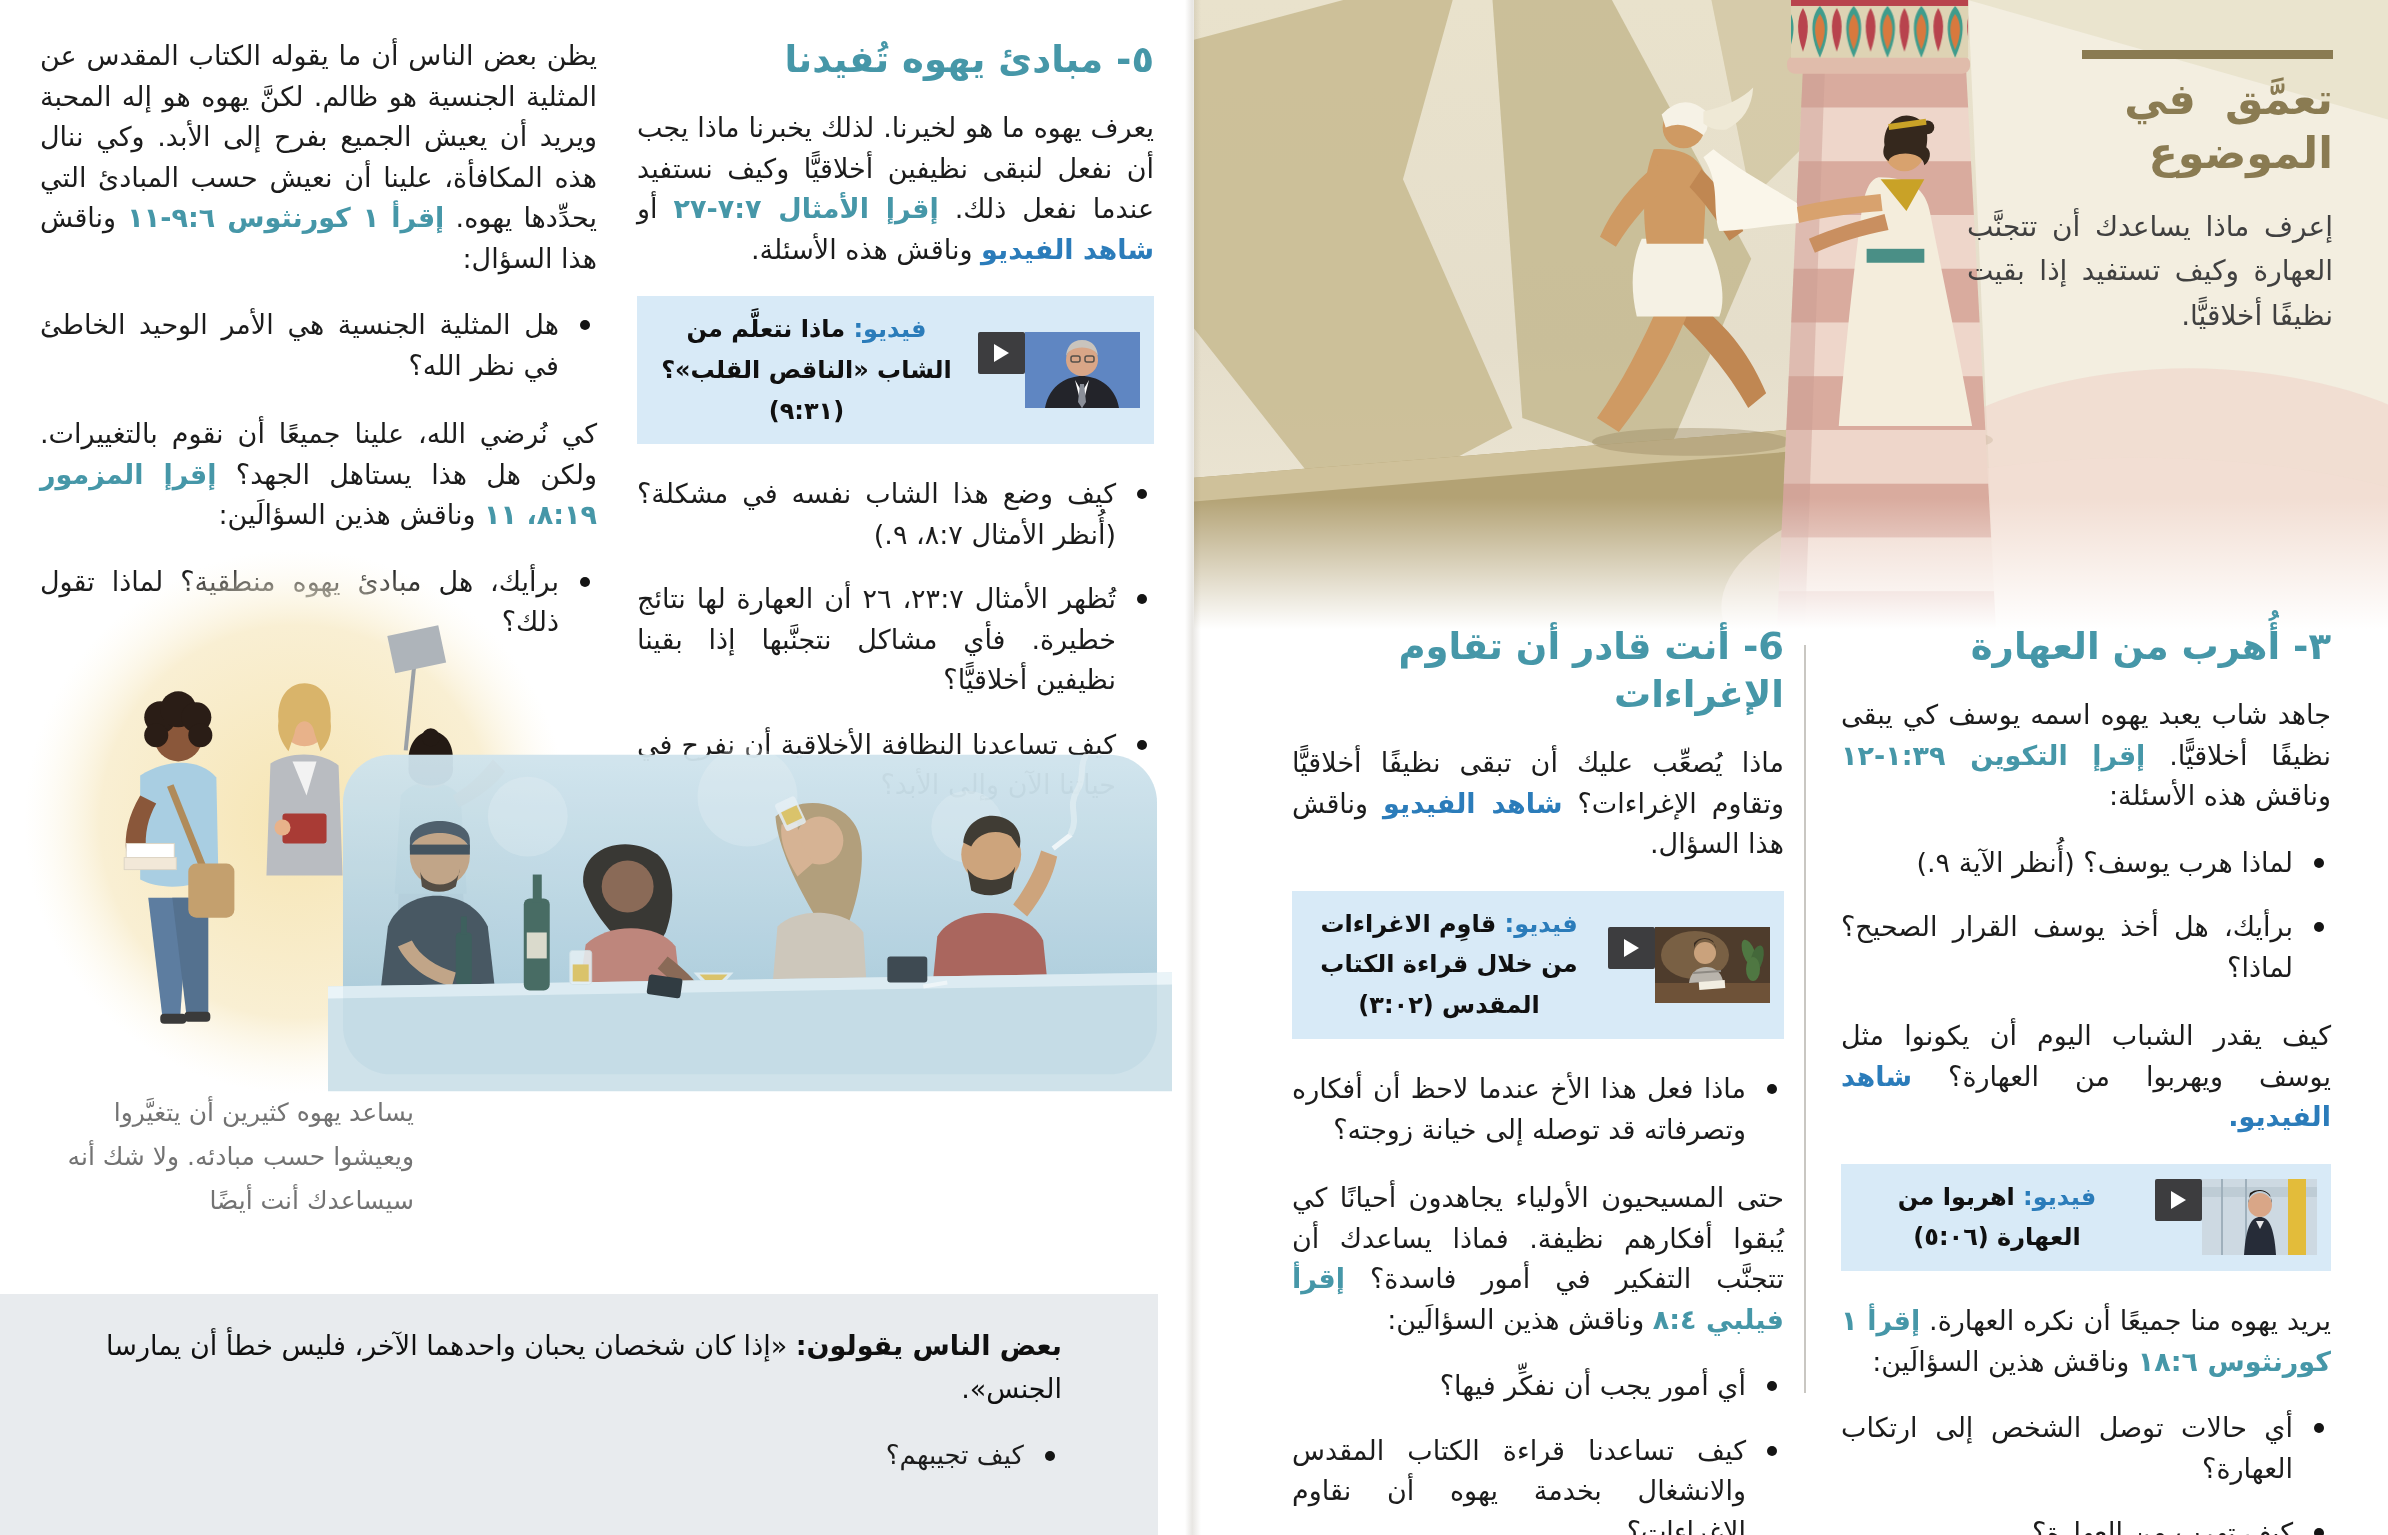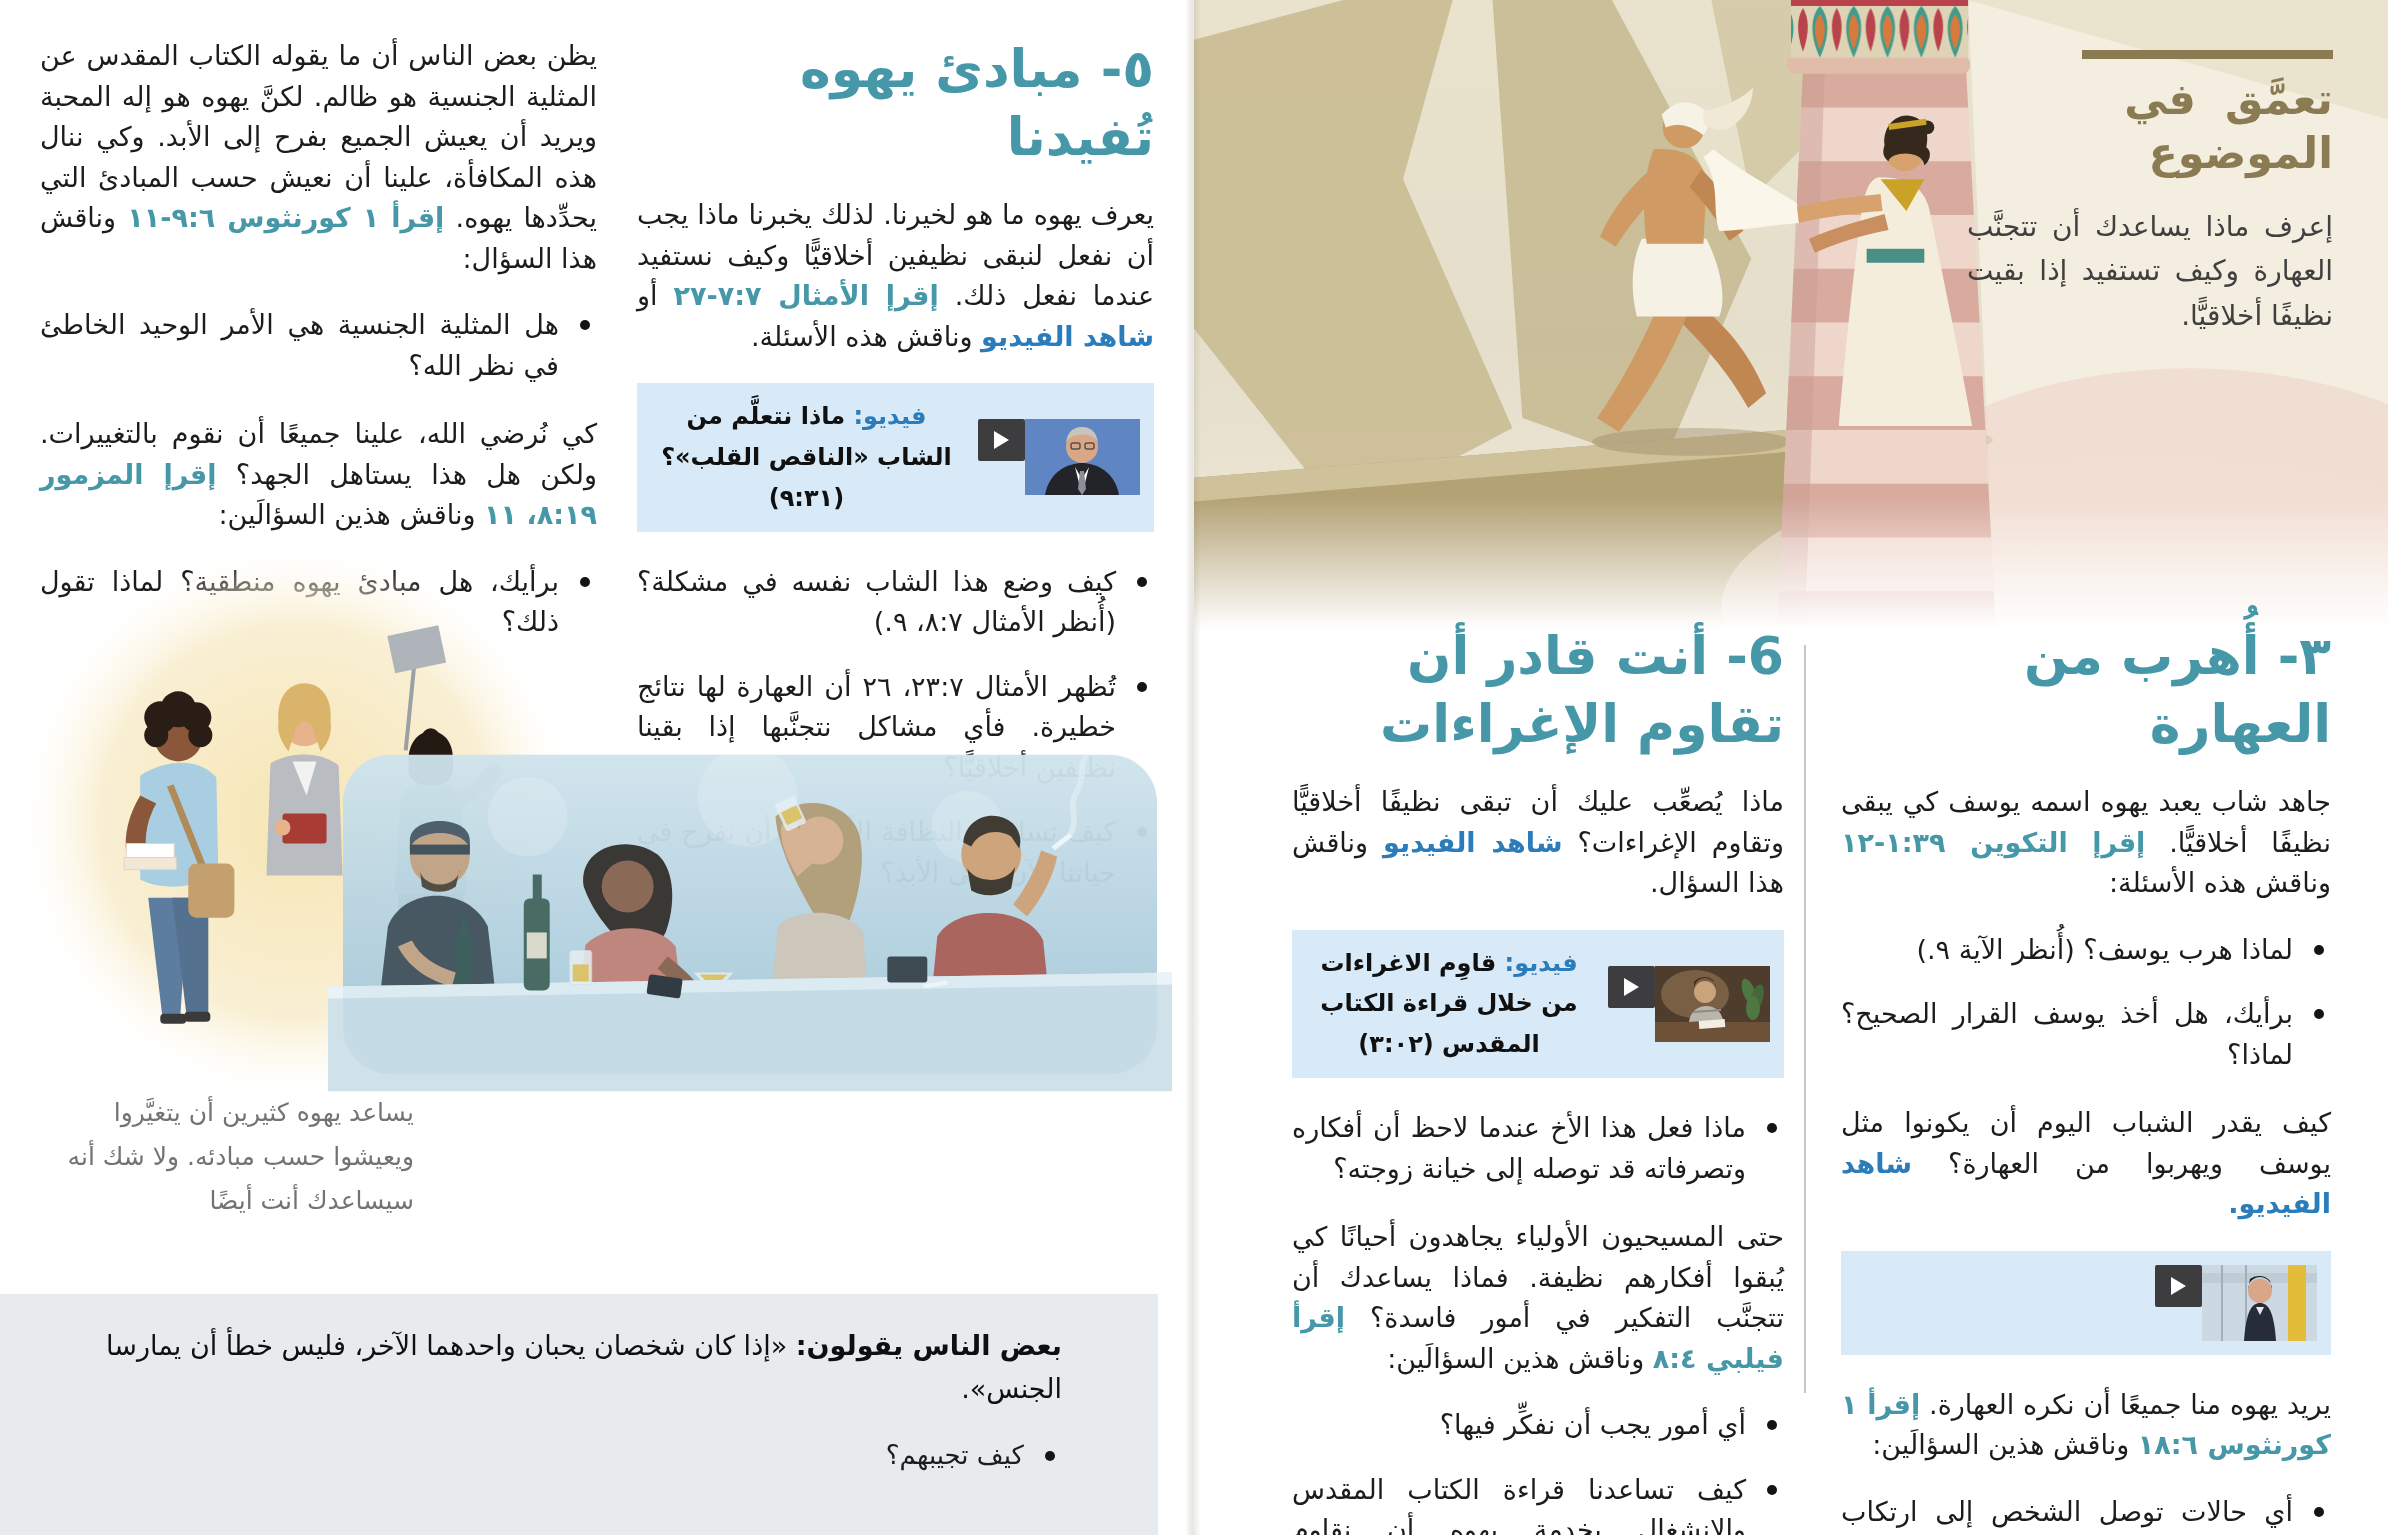--- a/index.html
+++ b/index.html
@@ -18,21 +18,21 @@
   .dig-title{margin:0 0 24px;font-size:43px;font-weight:bold;color:#8a7b52;word-spacing:14px;line-height:1.25;}
   .dig-intro{margin:0;font-size:28px;line-height:1.6;color:#404040;text-align:justify;}
   .divider-v{position:absolute;right:582px;top:645px;width:2px;height:748px;background:#c9c7c2;}
 
   .col{position:absolute;text-align:justify;}
   .col3{right:57px;top:623px;width:490px;}
   .col4{right:604px;top:623px;width:492px;}
   .col5{right:40px;top:36px;width:517px;}
   .colL{left:40px;top:36px;width:557px;}
 
-  .sec-title{margin:0 0 24px;font-size:52px;line-height:1.3;font-weight:bold;color:#4697a8;text-align:right;}
+  .sec-title{margin:0 0 24px;font-size:37px;line-height:1.3;font-weight:bold;color:#4697a8;text-align:right;}
   .body-p{margin:0 0 26px;font-size:27px;line-height:1.5;}
   a.scripture{color:#4697a8;font-weight:bold;text-decoration:none;cursor:pointer;}
   a.videolink{color:#2b7cba;font-weight:bold;text-decoration:none;cursor:pointer;}
 
   ul.bullets{list-style:none;margin:0 0 28px;padding:0;}
   ul.bullets li{position:relative;padding-right:38px;margin:0 0 24px;font-size:27px;line-height:1.5;}
   ul.bullets li::before{content:"";position:absolute;right:7px;top:15px;width:10px;height:10px;border-radius:50%;background:#141414;}
 
   .videobox{background:#d8eaf7;display:flex;align-items:center;gap:16px;
             padding:13px 14px;margin:4px 0 30px;min-height:101px;box-sizing:border-box;cursor:pointer;}
@@ -163,20 +163,21 @@
               <line x1="20" y1="0" x2="20" y2="76" stroke="#9fb0bc" stroke-width="2"></line>
               <line x1="44" y1="0" x2="44" y2="76" stroke="#9fb0bc" stroke-width="2"></line>
               <rect x="86" width="18" height="76" fill="#e3bc3a"></rect>
               <path d="M42,76 C44,46 50,38 58,38 C66,38 72,46 74,76 Z" fill="#262c38"></path>
               <path d="M54,42 L58,50 L62,42 Z" fill="#e8e8ea"></path>
               <circle cx="58" cy="26" r="12" fill="#d9a687"></circle>
               <path d="M46,24 a12,12 0 0 1 24,0 L68,16 a14,13 0 0 0 -20,-2 Z" fill="#1d1712"></path>
             </svg>
           </span>
         </div>
+        <p class="vtext"><strong class="vlabel">فيديو:</strong><strong> اهربوا من العهارة </strong><strong>(٥:٠٦)</strong></p>
       </div>
       <p class="body-p"><span>يريد يهوه منا جميعًا أن نكره العهارة. </span><a class="scripture">إقرأ ١ كورنثوس ٦:‏١٨</a><span> وناقش هذين السؤالَين:</span></p>
       <ul class="bullets">
         <li><span>أي حالات توصل الشخص إلى ارتكاب العهارة؟</span></li>
         <li><span>كيف تهرب من العهارة؟</span></li>
       </ul>
     </article>
 
     <article class="col col4">
       <h2 class="sec-title">6- أنت قادر أن تقاوم الإغراءات</h2>

